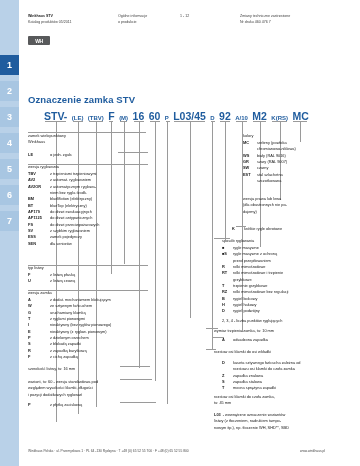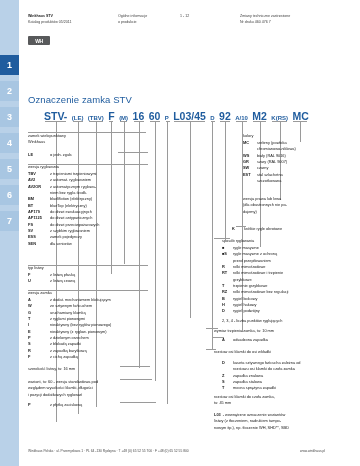--- a/index.html
+++ b/index.html
@@ -22,21 +22,21 @@
   .hdr .c1{left:0;width:80px;}
   .hdr .c2{left:90px;width:60px;}
   .hdr .c3{left:152px;width:40px;}
   .hdr .c4{left:212px;width:120px;}
   .hdr b{color:#1a1a1a;}
   
   .logo{position:absolute;left:28px;top:36px;width:22px;height:9px;
         background:#58595b;border-radius:1px;display:flex;align-items:center;justify-content:center;}
   .logo span{color:#fff;font-size:5px;font-weight:bold;letter-spacing:-.3px;}
   
-  .title{position:absolute;left:28px;top:94px;font-size:9.5px;font-weight:normal;color:#1f5c9e;letter-spacing:.1px;}
+  .title{position:absolute;left:28px;top:94px;font-size:9.5px;font-weight:bold;color:#1f5c9e;letter-spacing:.1px;}
   
   .code{position:absolute;left:44px;top:110px;white-space:nowrap;
         font-size:10.5px;font-weight:bold;color:#1f5c9e;font-family:"Liberation Sans", sans-serif;}
   .code .sm{font-size:6px;vertical-align:baseline;}
   .code .seg{margin-right:1.5px;}
   
   .lines{position:absolute;left:0;top:120px;width:360px;height:330px;pointer-events:none;}
   .vline{position:absolute;width:1px;background:#9a9a9a;}
   .hline{position:absolute;height:1px;background:#9a9a9a;}
   

